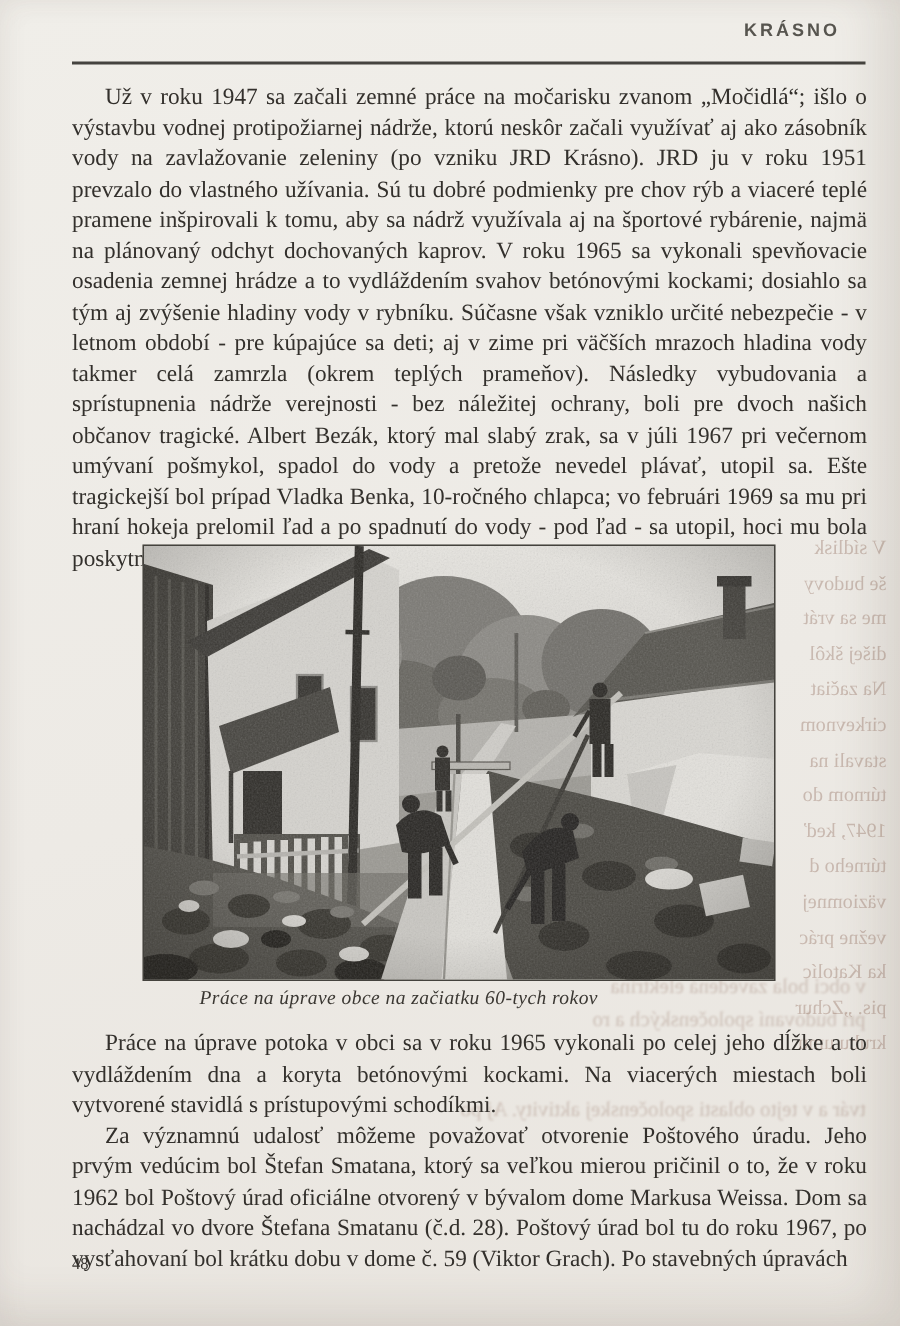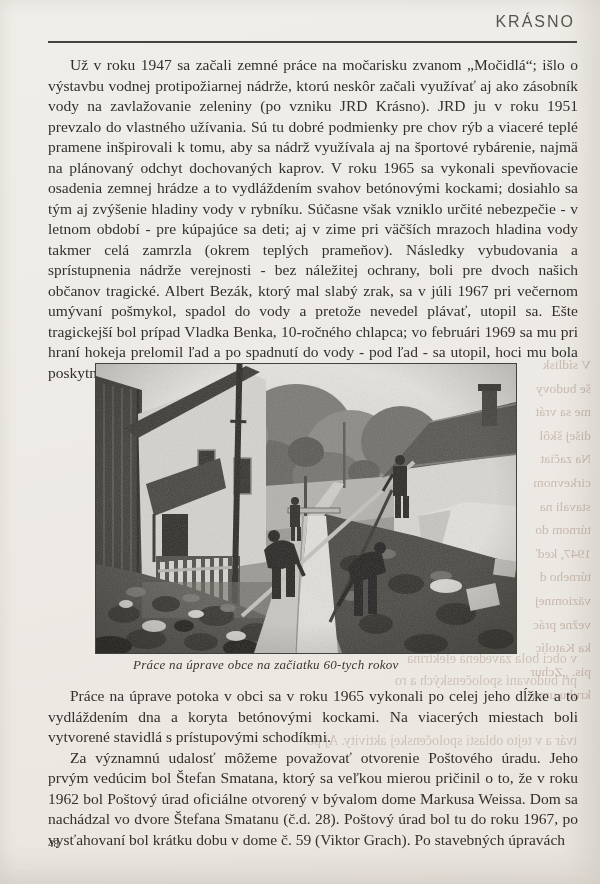--- a/index.html
+++ b/index.html
@@ -11,23 +11,23 @@
   .page{
     position:relative;width:600px;height:884px;overflow:hidden;
     background:linear-gradient(165deg,#f0eee9 0%,#edeae5 55%,#e9e5df 100%);
   }
   .page::after{
     content:'';position:absolute;inset:0;pointer-events:none;
     box-shadow:inset -16px -12px 30px rgba(95,75,60,0.13), inset 6px 2px 14px rgba(120,100,90,0.05);
   }
   
   .running-head{
-    position:absolute;top:13px;right:25px;
+    position:absolute;top:13px;right:40px;
     font-family:"Liberation Sans", sans-serif;
-    font-size:16px;letter-spacing:2px;color:#57554f;font-weight:400;
+    font-size:12px;letter-spacing:2px;color:#57554f;font-weight:700;
   }
   .head-rule{
     position:absolute;top:41px;left:48px;width:529px;height:2px;
     background:#45433f;
   }
   
   .bodytext{
     position:absolute;left:48px;width:530px;
     font-size:15.5px;line-height:20.5px;color:#33302c;
     text-align:justify;

